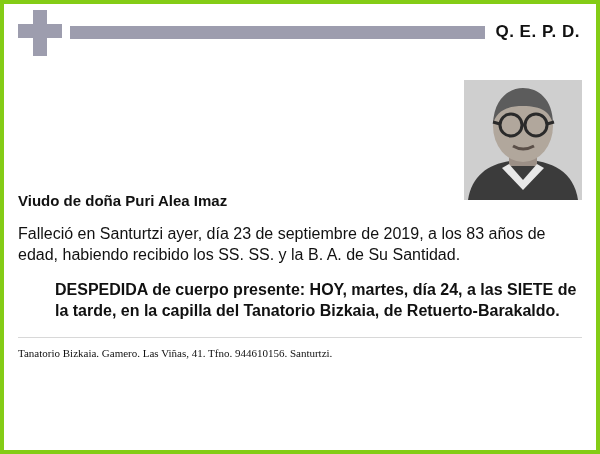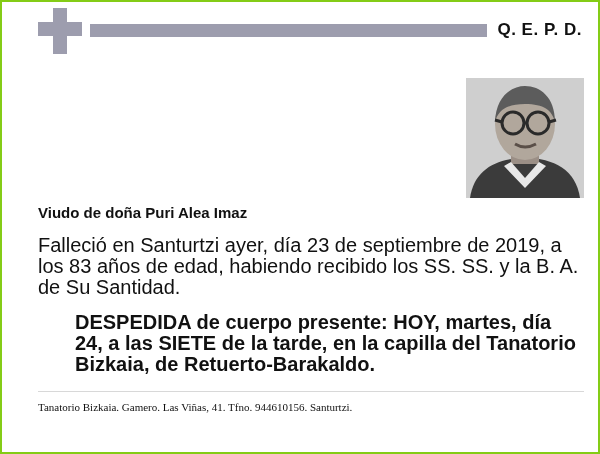--- a/index.html
+++ b/index.html
@@ -13,22 +13,21 @@
     font-family: "Liberation Sans", sans-serif;
     color: #000000;
     overflow: hidden;
   }
   .obituary {
     position: relative;
     width: 600px;
     height: 454px;
     box-sizing: border-box;
     background: #ffffff;
-    border: 2px solid #84cc16;
-    padding-left: 22px;
+    border: 4px solid #84cc16;
   }
 
   
   .header {
     position: relative;
     height: 58px;
     padding: 0;
   }
   .cross {
     position: absolute;
@@ -103,25 +102,25 @@
     overflow: hidden;
     background: #c9c9c9;
   }
   .portrait svg {
     display: block;
   }
 
   .subtitle {
     font-size: 15px;
     font-weight: bold;
-    margin: 20px 0 0 0;
+    margin: 6px 0 0 0;
     color: #111111;
   }
   p.para {
-    font-size: 20px;
+    font-size: 16px;
     line-height: 21px;
     margin: 14px 0 0 0;
     color: #111111;
   }
   p.para.bold {
     font-weight: bold;
     margin-left: 37px;
   }
   .footnote {
     font-size: 11px;

